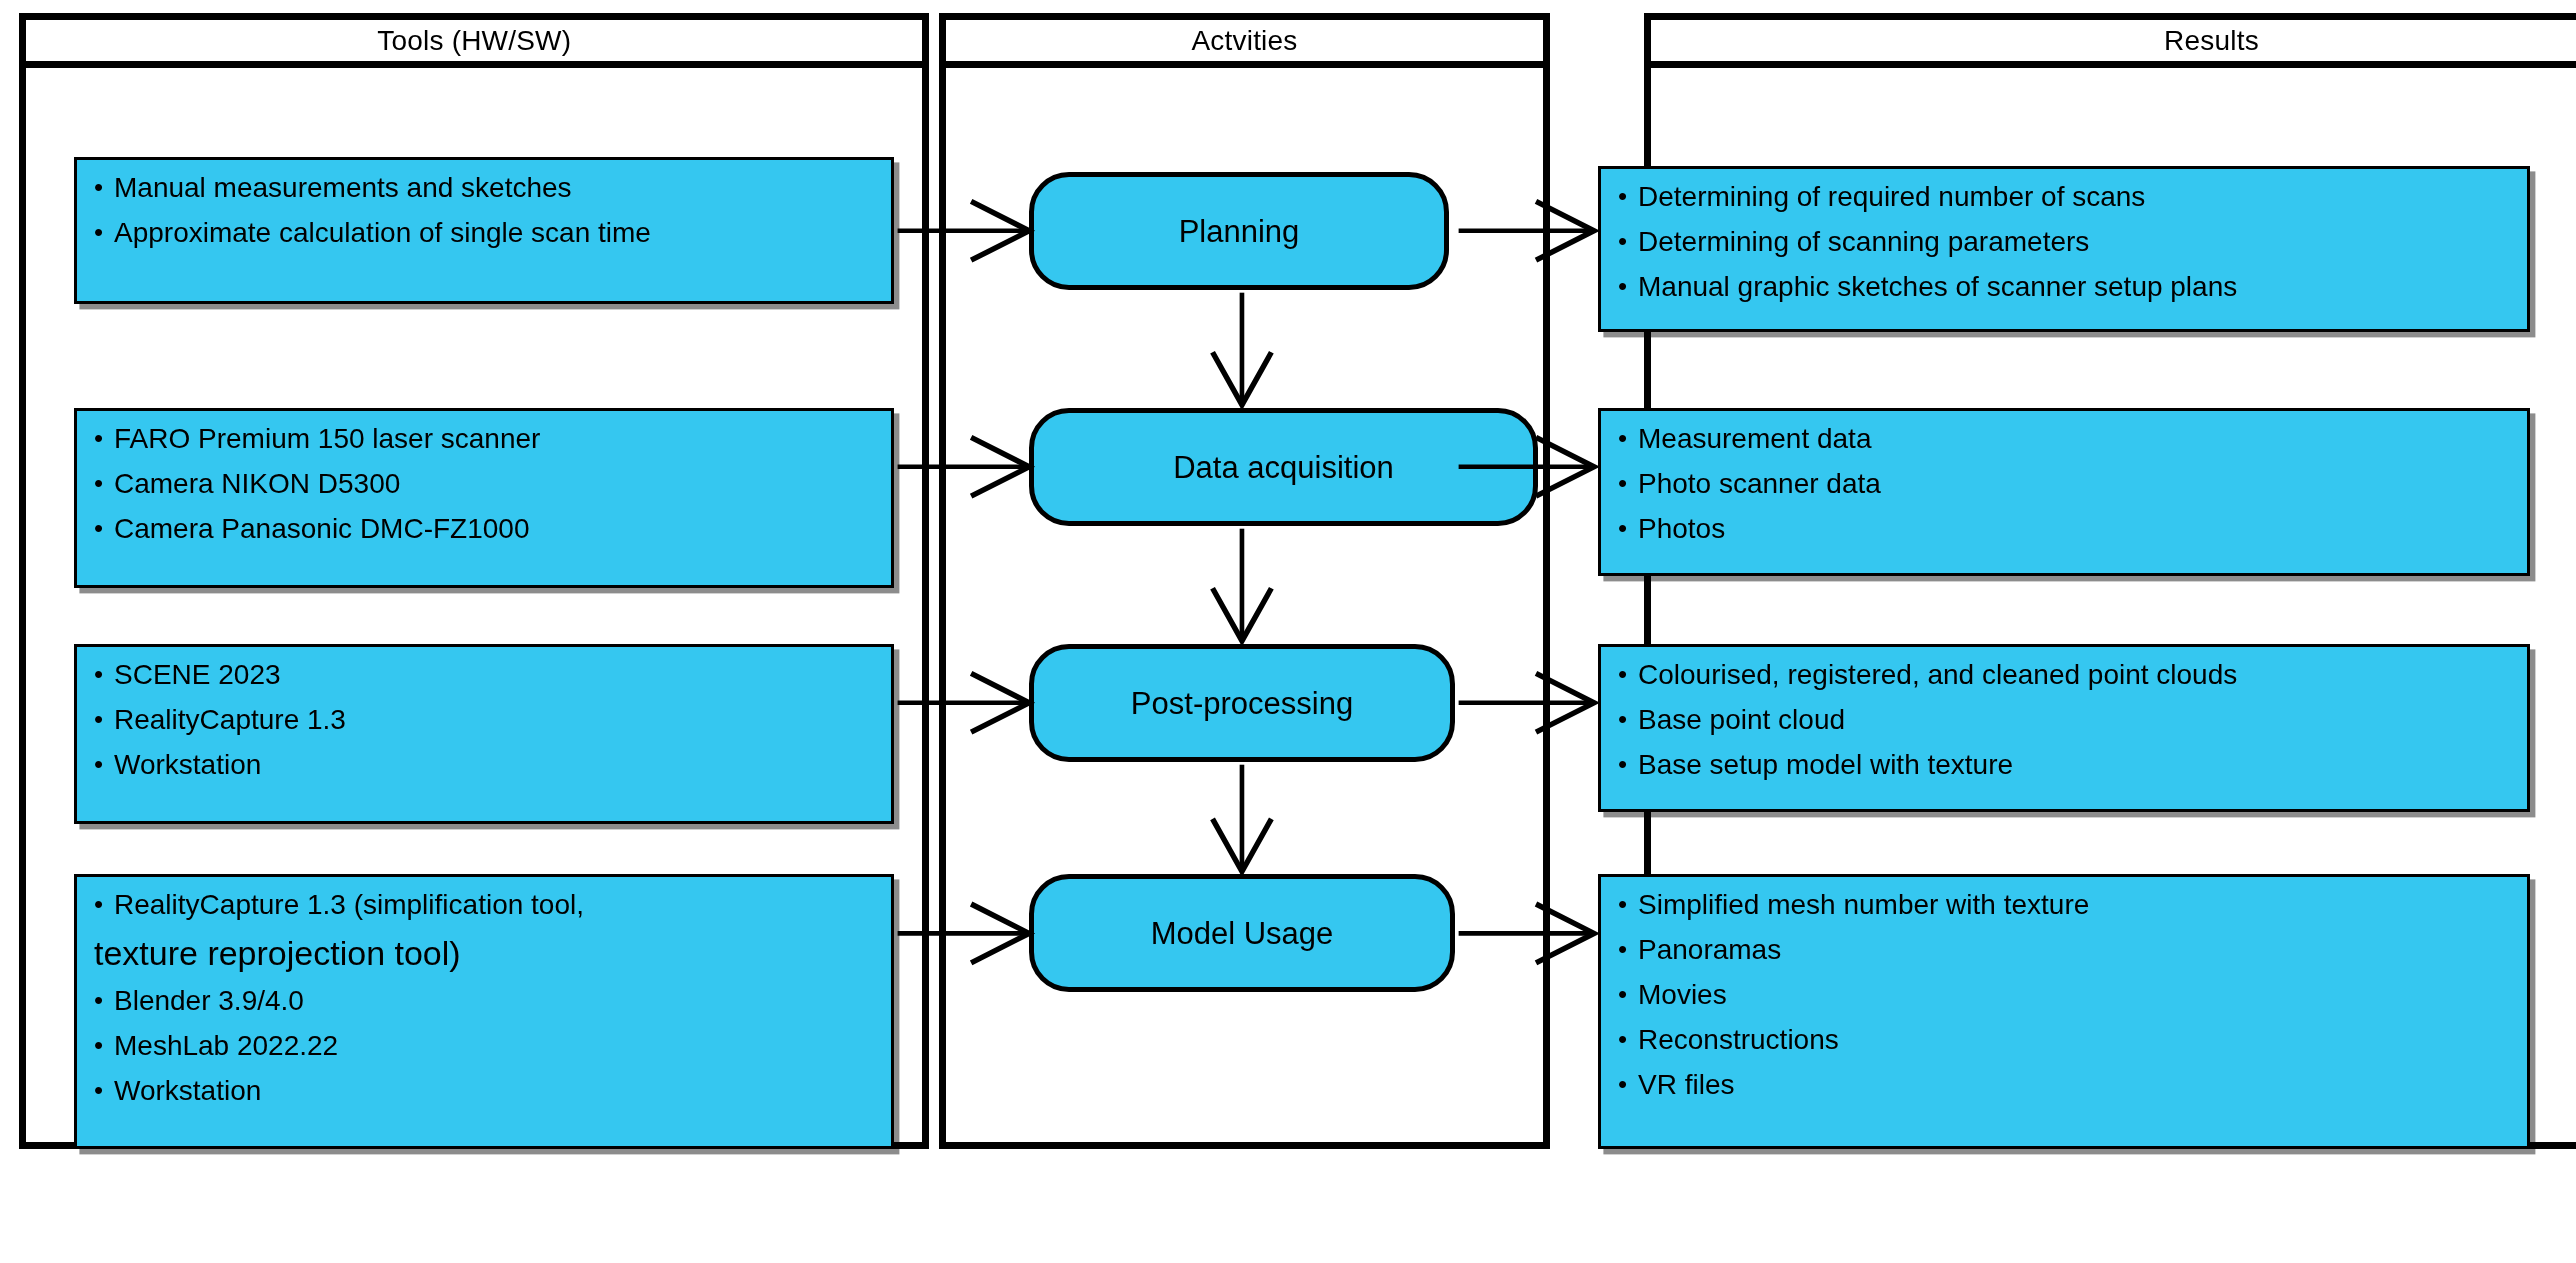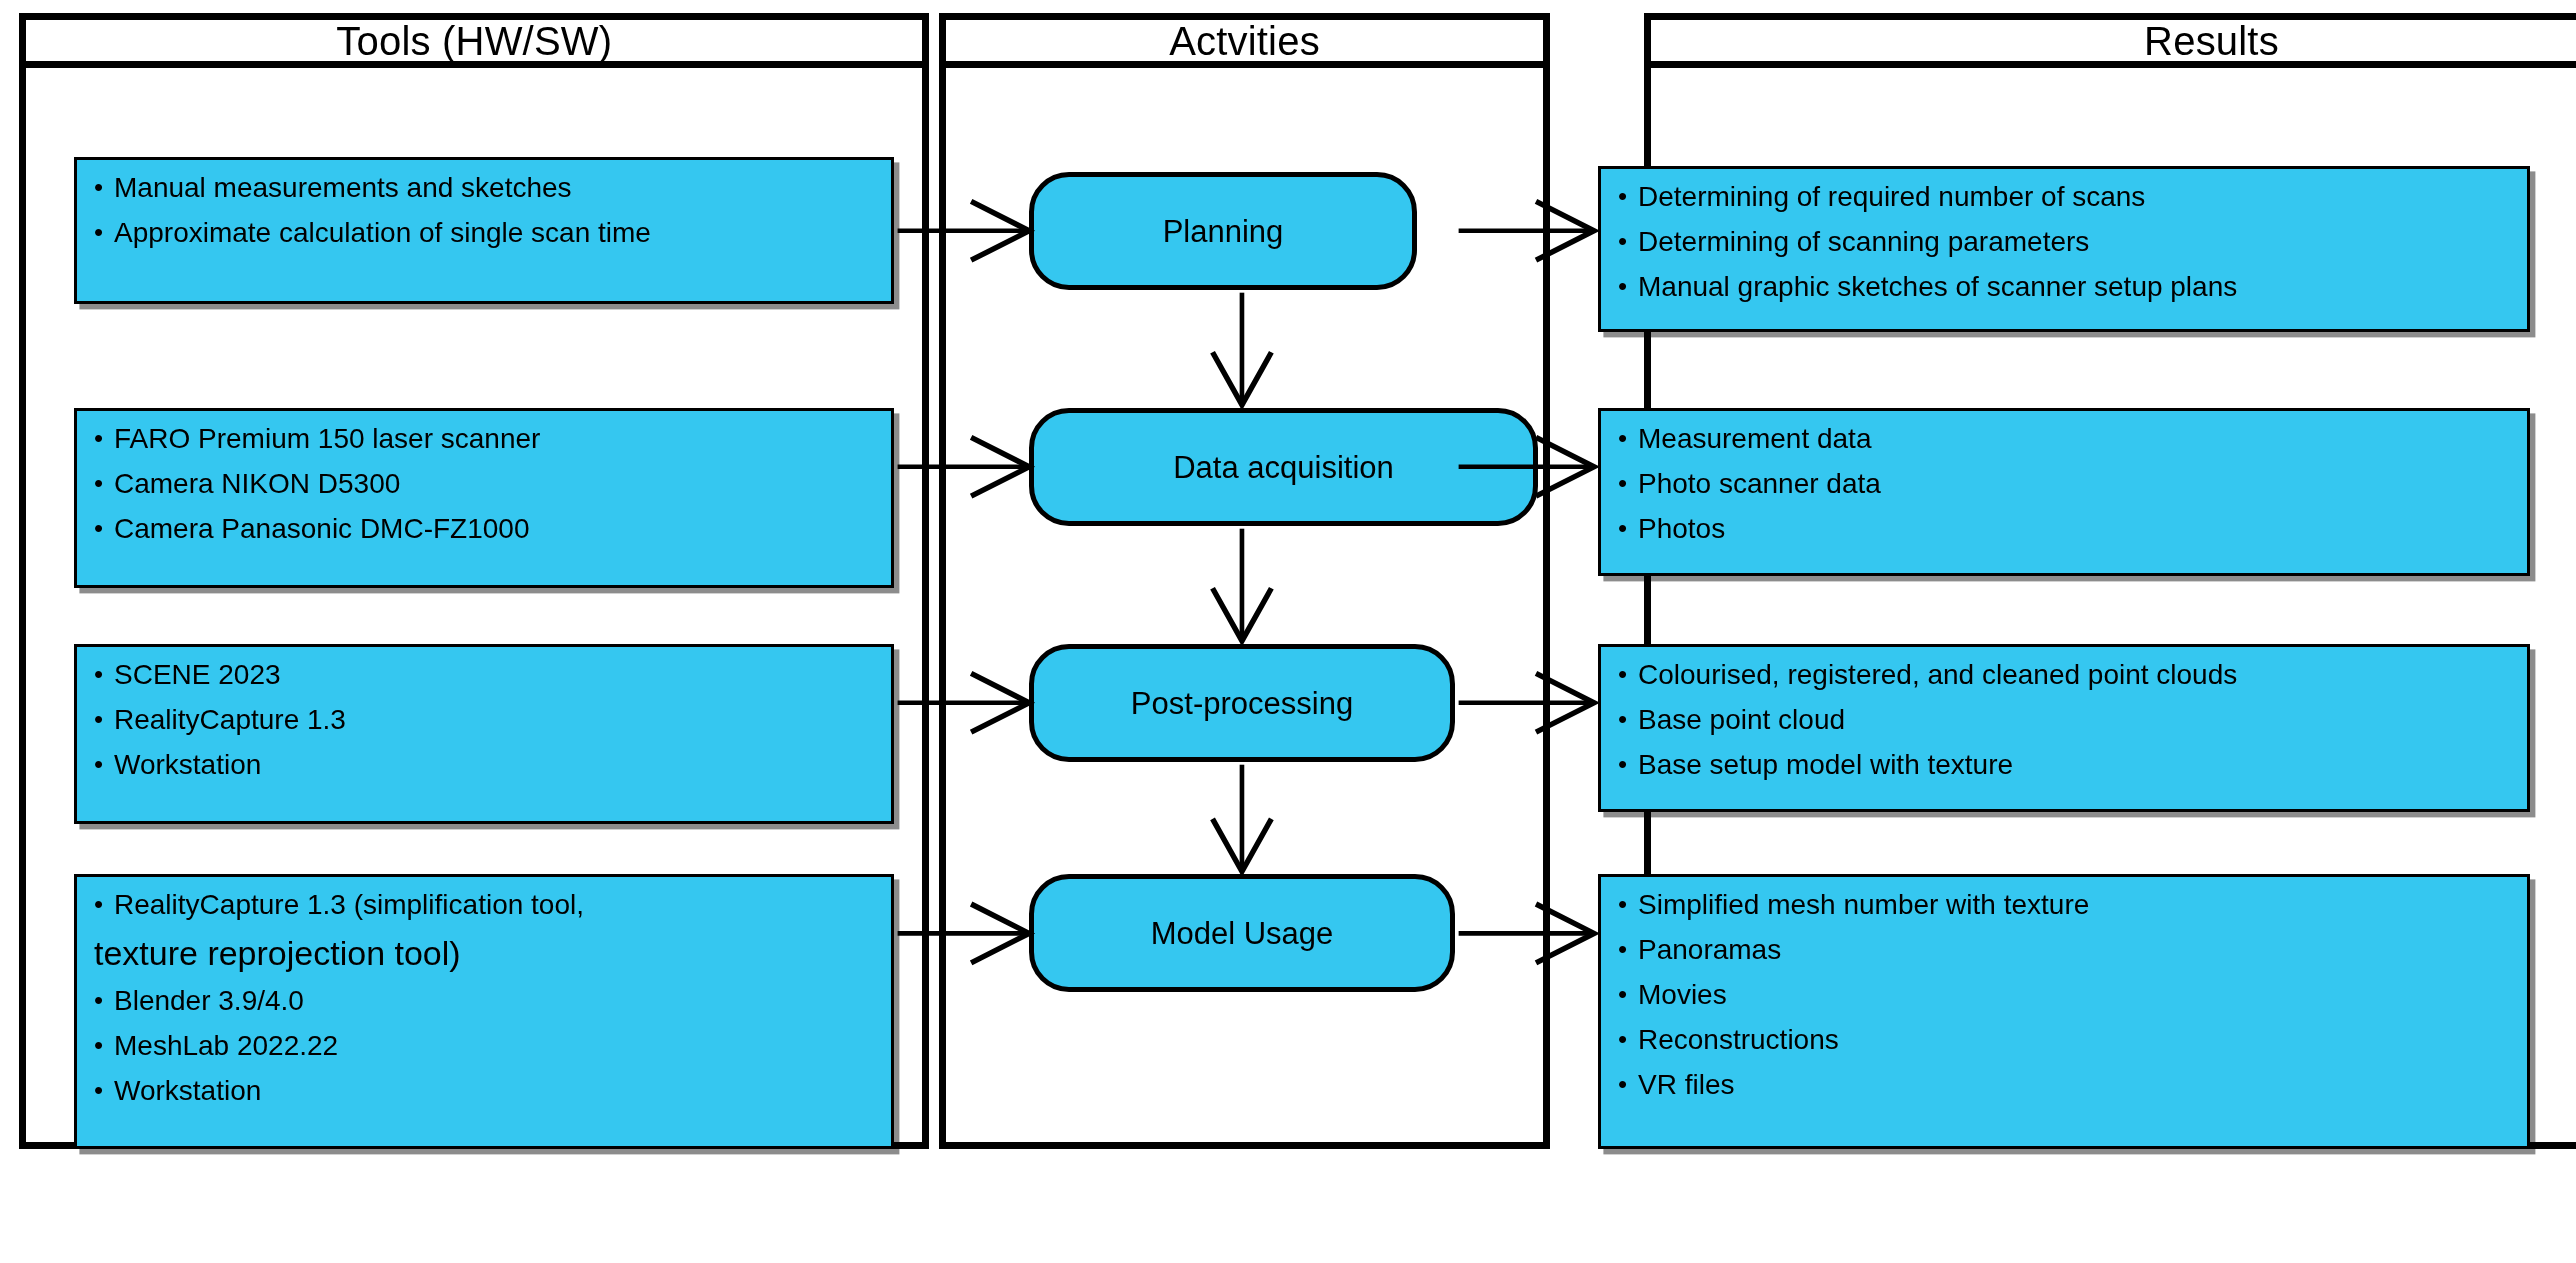--- a/index.html
+++ b/index.html
@@ -6,21 +6,21 @@
   body{width:2576px;height:1264px;position:relative;overflow:hidden;
        font-family:"Liberation Sans","DejaVu Sans",sans-serif;color:#000;}
 
   #canvas{position:absolute;left:0;top:0;width:2576px;height:1264px;}
 
   
   .panel{position:absolute;box-sizing:border-box;border:7px solid #000;background:#fff;}
   .panel-head{position:absolute;box-sizing:border-box;left:0;right:0;top:0;
               height:48px;border-bottom:7px solid #000;
               display:flex;align-items:center;justify-content:center;}
-  .panel-head-label{font-size:40px;line-height:1;letter-spacing:0.2px;white-space:nowrap;}
+  .panel-head-label{font-size:28px;line-height:1;letter-spacing:0.2px;white-space:nowrap;}
 
   #panel-tools     {left:19.3px;  top:13px; width:910px; height:1136px;}
   #panel-activities{left:939px;top:13px; width:611px;  height:1136px;text-decoration:underline;}
   #panel-results   {left:1644px;top:13px; width:1135px; height:1136px;}
 
   
   .listbox{position:absolute;box-sizing:border-box;background:#35c7f0;
            border:3.9px solid #000;box-shadow:5.4px 5.4px 0 0 rgba(0,0,0,.45);
            padding:14px 17px 10.8px 17px;}
   .bullet-line{display:flex;align-items:flex-start;font-size:28px;line-height:1.0;
@@ -40,21 +40,21 @@
   #results-box-0{left:1598px;top:166px; width:932px;height:166px;}
   #results-box-1{left:1598px;top:408px; width:932px;height:168px;}
   #results-box-2{left:1598px;top:644px; width:932px;height:168px;}
   #results-box-3{left:1598px;top:874px;width:932px;height:275px;}
 
   
   .actbox{position:absolute;box-sizing:border-box;background:#35c7f0;
           border:5.4px solid #000;border-radius:40px;
           display:flex;align-items:center;justify-content:center;}
   .actbox-label{font-size:31px;line-height:1;white-space:nowrap;}
-  #act-box-0{left:1029px;top:172px; width:388px;height:118px;}
+  #act-box-0{left:1029px;top:172px; width:420px;height:118px;}
   #act-box-1{left:1029px;top:408px; width:509px;height:118px;}
   #act-box-2{left:1029px;top:644px; width:426px;height:118px;}
   #act-box-3{left:1029px;top:874px;width:426px;height:118px;}
 
   
   #connectors{position:absolute;left:0;top:0;width:2576px;height:1264px;
               pointer-events:none;}
 </style>
 </head>
 <body>

